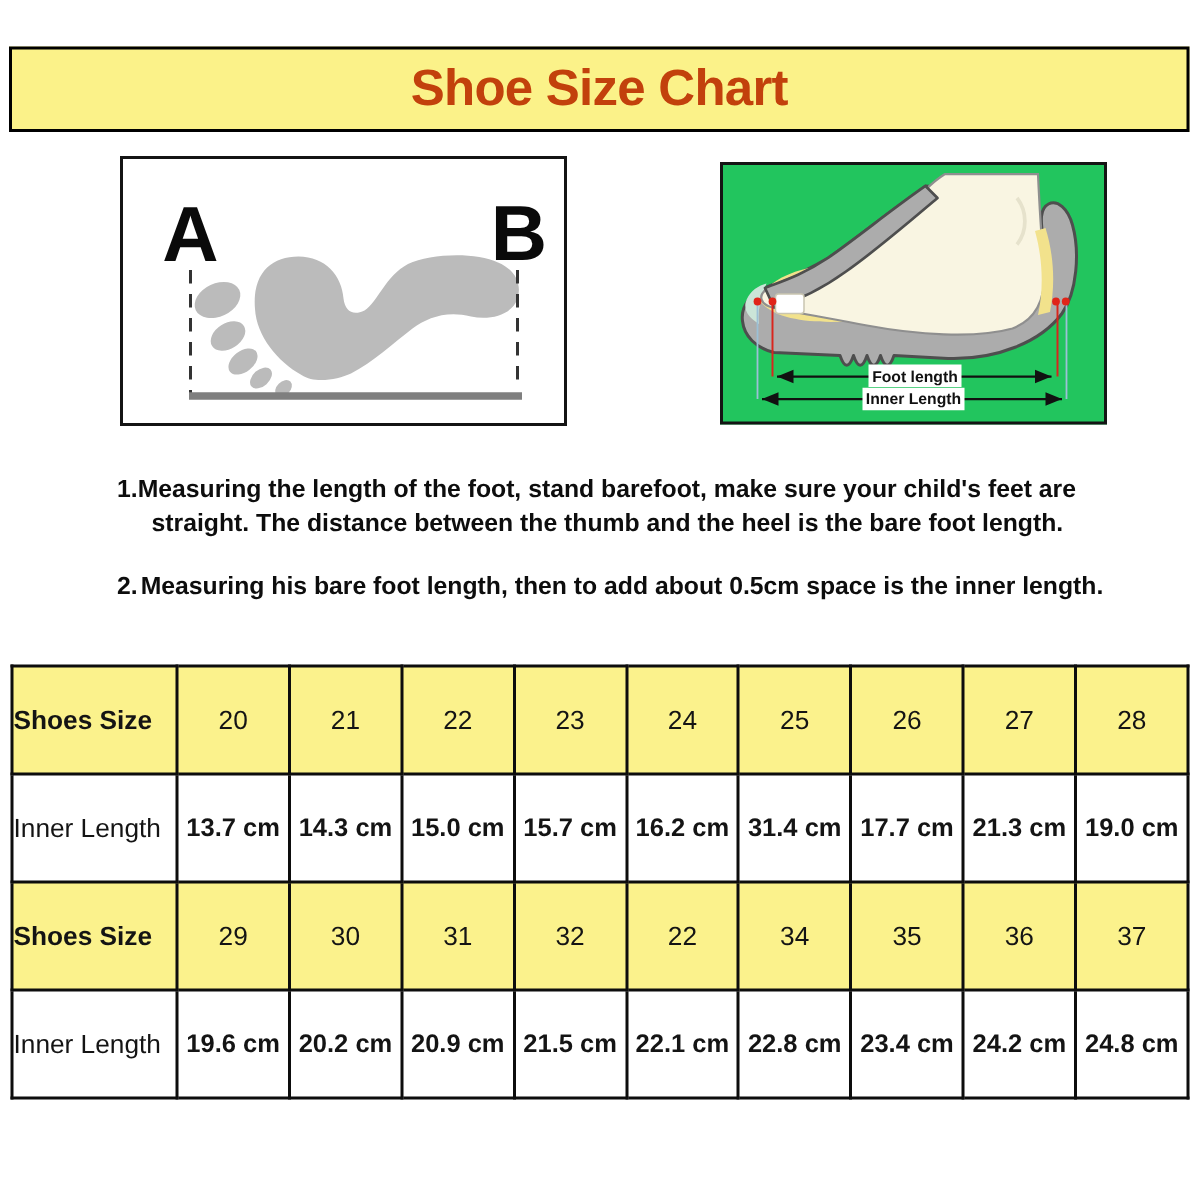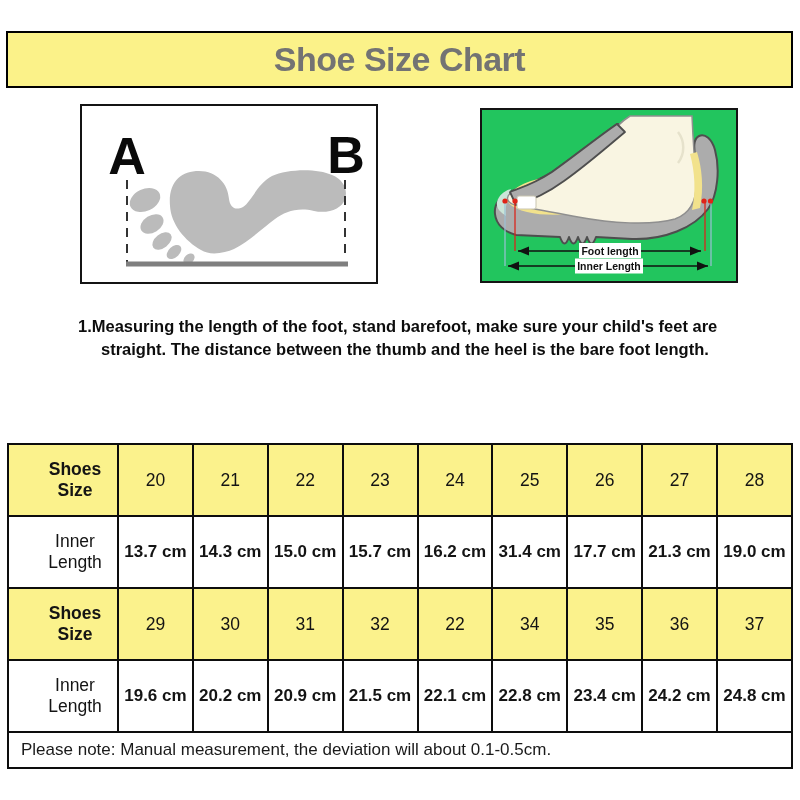--- a/index.html
+++ b/index.html
@@ -3,21 +3,21 @@
 <meta charset="utf-8">
 <style>
   html,body{margin:0;padding:0;background:#fff;}
   .page{position:relative;width:800px;height:800px;background:#fff;
         font-family:"Liberation Sans","DejaVu Sans",sans-serif;color:#111;overflow:hidden;}
 
   
   .banner{position:absolute;left:6px;top:31px;width:783px;height:53px;
           background:#FBF289;border:2px solid #000;
           display:flex;align-items:center;justify-content:center;}
-  .banner span{font-size:34px;font-weight:800;letter-spacing:-.5px;color:#737373;}
+  .banner span{font-size:34px;font-weight:800;letter-spacing:-.5px;color:#c2410c;}
 
   
   .foot-box{position:absolute;left:80px;top:104px;width:294px;height:176px;
             border:2px solid #141414;background:#fff;}
   .shoe-box{position:absolute;left:480px;top:108px;width:254px;height:171px;
             border:2px solid #141414;background:#22c55e;}
   svg{display:block;}
 
   
   .instructions{position:absolute;left:78px;top:299px;width:690px;}
@@ -28,21 +28,21 @@
   .instr:nth-child(1) .num{margin-right:0;}
   .instr:nth-child(2){margin-bottom:8px;}
 
   
   .size-table{position:absolute;left:7px;top:443px;width:786px;
               border-collapse:collapse;table-layout:fixed;}
   .size-table td{border:2px solid #0d0d0d;text-align:center;vertical-align:middle;
                  font-size:17.5px;color:#141414;padding:0;}
   .size-table tr.r-size td{background:#FBF28C;height:70px;}
   .size-table tr.r-len td{background:#fff;height:70px;}
-  .size-table td.rowhead{text-align:center;padding-left:24px;}
+  .size-table td.rowhead{text-align:left;padding-left:0;}
   .size-table tr.r-size td.rowhead{font-weight:bold;}
   .size-table tr.r-len td.val{font-weight:bold;font-size:17px;border-radius:19px;}
   .size-table tr.r-note td{height:30px;text-align:left;padding:2px 0 2px 12px;
                            font-size:17px;font-weight:normal;background:#fff;color:#1a1a1a;}
 </style>
 </head>
 <body>
 
 <div class="page">
 
@@ -128,20 +128,23 @@
         <rect x="93" y="148.5" width="68" height="15" fill="#fff"></rect>
         <text x="127" y="159.5" text-anchor="middle" font-size="10.5" font-weight="700" fill="#111">Inner Length</text>
       </g>
     </svg>
   </div>
 
   <div class="instructions">
     <div class="instr">
       <span class="num">1.</span><span>Measuring the length of the foot, stand barefoot, make sure your child's feet are straight. The distance between the thumb and the heel is the bare foot length.</span>
     </div>
+    <div class="instr">
+      <span class="num">2.</span><span>Measuring his bare foot length, then to add about 0.5cm space is the inner length.</span>
+    </div>
   </div>
 
   <table class="size-table">
     <colgroup>
       <col style="width:110px">
         <col>
         <col>
         <col>
         <col>
         <col>
@@ -192,19 +195,16 @@
       <td class="val">19.6 cm</td>
       <td class="val">20.2 cm</td>
       <td class="val">20.9 cm</td>
       <td class="val">21.5 cm</td>
       <td class="val">22.1 cm</td>
       <td class="val">22.8 cm</td>
       <td class="val">23.4 cm</td>
       <td class="val">24.2 cm</td>
       <td class="val">24.8 cm</td>
     </tr>
-    <tr class="r-note">
-      <td colspan="10">Please note: Manual measurement, the deviation will about 0.1-0.5cm.</td>
-    </tr>
     </tbody>
   </table>
 
 </div>
 
 </body></html>

